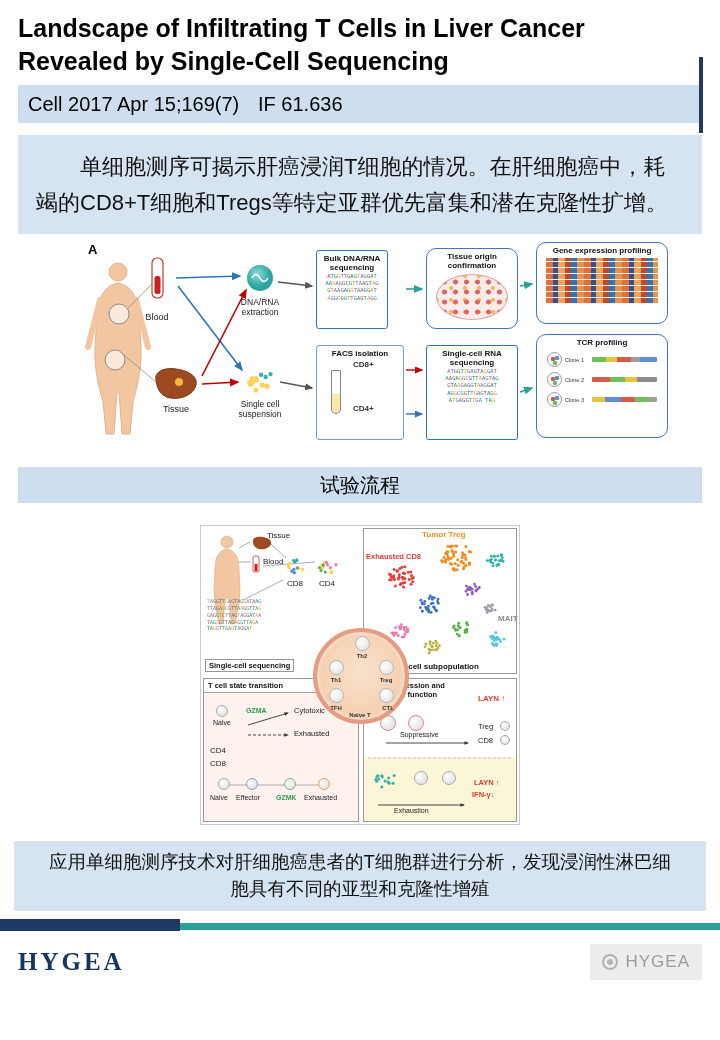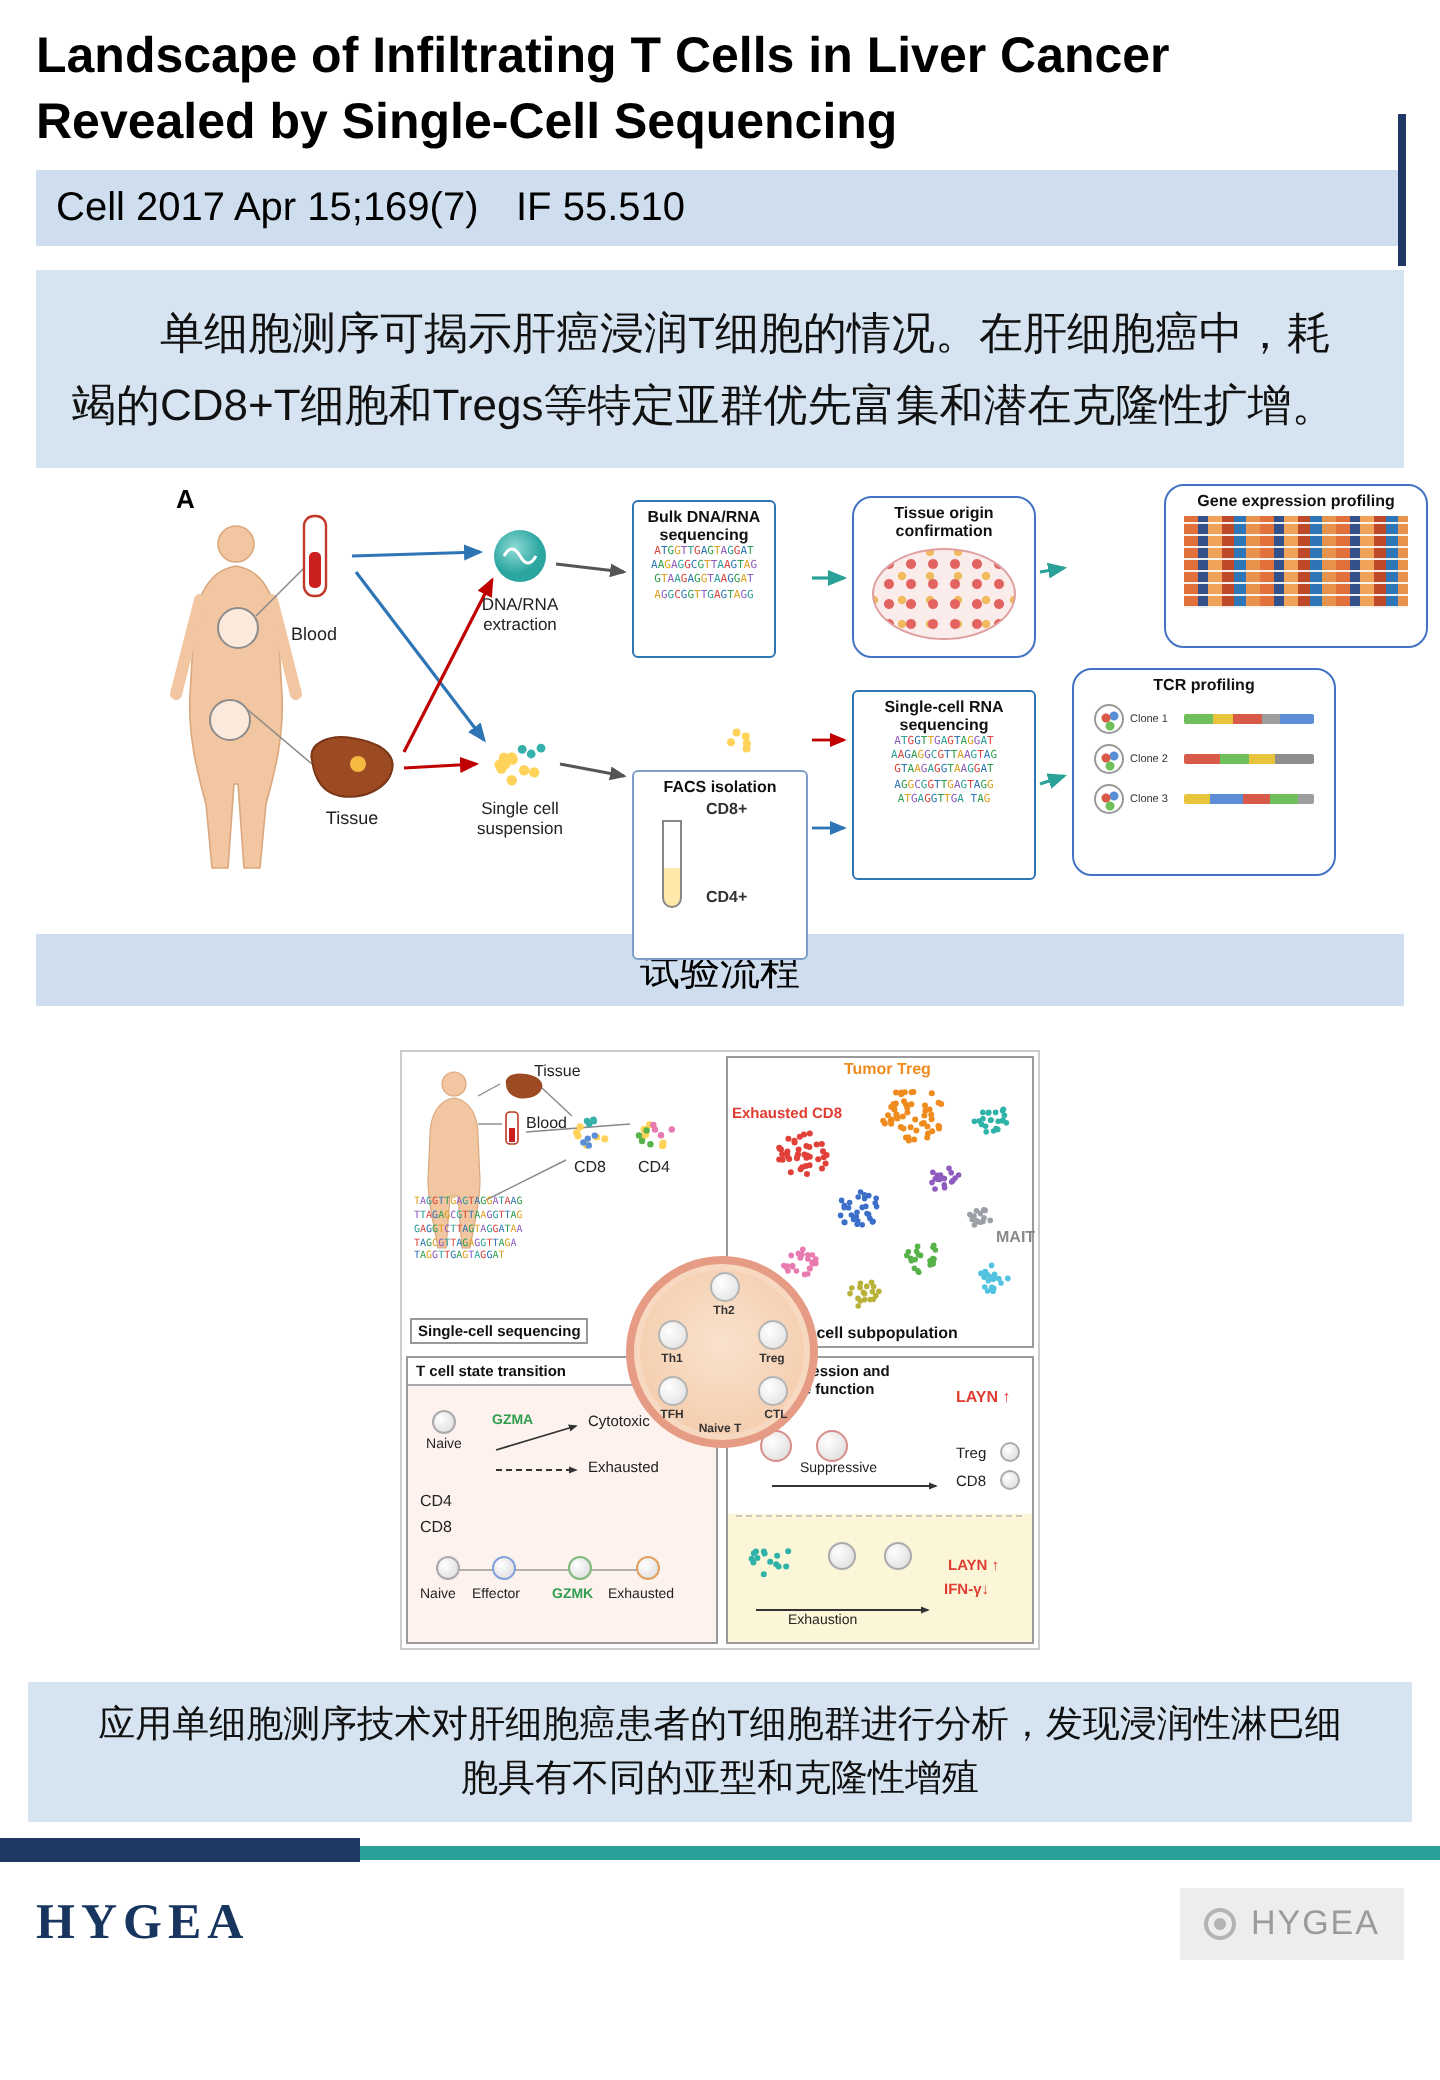--- a/index.html
+++ b/index.html
@@ -93,21 +93,21 @@
 <div class="page">
 
   <div class="title-wrap">
     <div>Landscape of Infiltrating T Cells in Liver Cancer</div>
     <div>Revealed by Single-Cell Sequencing</div>
   </div>
   <div class="accent-line"></div>
 
   <div class="cite-bar">
     <span class="journal">Cell 2017 Apr 15;169(7)</span>
-    <span>IF 55.510</span>
+    <span>IF 61.636</span>
   </div>
 
   <div class="abstract">
     <p>单细胞测序可揭示肝癌浸润T细胞的情况。在肝细胞癌中，耗竭的CD8+T细胞和Tregs等特定亚群优先富集和潜在克隆性扩增。</p>
   </div>
 
   <div class="fig1">
     <svg class="underlay" width="684" height="215">
       <defs>
         <marker id="mB" markerWidth="7" markerHeight="7" refX="5" refY="2.5" orient="auto">
@@ -206,26 +206,26 @@
       <div class="seq"><span style="color: rgb(46, 117, 182);">A</span><span style="color: rgb(47, 158, 79);">A</span><span style="color: rgb(224, 160, 32);">G</span><span style="color: rgb(142, 91, 191);">A</span><span style="color: rgb(42, 161, 152);">G</span><span style="color: rgb(216, 69, 60);">G</span><span style="color: rgb(46, 117, 182);">C</span><span style="color: rgb(47, 158, 79);">G</span><span style="color: rgb(224, 160, 32);">T</span><span style="color: rgb(142, 91, 191);">T</span><span style="color: rgb(42, 161, 152);">A</span><span style="color: rgb(216, 69, 60);">A</span><span style="color: rgb(46, 117, 182);">G</span><span style="color: rgb(47, 158, 79);">T</span><span style="color: rgb(224, 160, 32);">A</span><span style="color: rgb(142, 91, 191);">G</span></div>
       <div class="seq"><span style="color: rgb(47, 158, 79);">G</span><span style="color: rgb(224, 160, 32);">T</span><span style="color: rgb(142, 91, 191);">A</span><span style="color: rgb(42, 161, 152);">A</span><span style="color: rgb(216, 69, 60);">G</span><span style="color: rgb(46, 117, 182);">A</span><span style="color: rgb(47, 158, 79);">G</span><span style="color: rgb(224, 160, 32);">G</span><span style="color: rgb(142, 91, 191);">T</span><span style="color: rgb(42, 161, 152);">A</span><span style="color: rgb(216, 69, 60);">A</span><span style="color: rgb(46, 117, 182);">G</span><span style="color: rgb(47, 158, 79);">G</span><span style="color: rgb(224, 160, 32);">A</span><span style="color: rgb(142, 91, 191);">T</span></div>
       <div class="seq"><span style="color: rgb(224, 160, 32);">A</span><span style="color: rgb(142, 91, 191);">G</span><span style="color: rgb(42, 161, 152);">G</span><span style="color: rgb(216, 69, 60);">C</span><span style="color: rgb(46, 117, 182);">G</span><span style="color: rgb(47, 158, 79);">G</span><span style="color: rgb(224, 160, 32);">T</span><span style="color: rgb(142, 91, 191);">T</span><span style="color: rgb(42, 161, 152);">G</span><span style="color: rgb(216, 69, 60);">A</span><span style="color: rgb(46, 117, 182);">G</span><span style="color: rgb(47, 158, 79);">T</span><span style="color: rgb(224, 160, 32);">A</span><span style="color: rgb(142, 91, 191);">G</span><span style="color: rgb(42, 161, 152);">G</span></div>
     </div>
 
     <div class="fbox rounded" style="left:408px; top:6px; width:92px; height:81px;">
       <div class="btitle">Tissue origin confirmation</div>
       <div class="cellmass"></div>
     </div>
 
-    <div class="fbox rounded" style="left:518px; top:0; width:132px; height:82px;margin-left:46px;">
+    <div class="fbox rounded" style="left:518px; top:0; width:132px; height:82px;">
       <div class="btitle">Gene expression profiling</div>
       <div class="heatmap"></div>
     </div>
 
-    <div class="fbox" style="left:298px; top:103px; width:88px; height:95px; border-color:#7f9ec7;margin-top:40px;">
+    <div class="fbox" style="left:298px; top:103px; width:88px; height:95px; border-color:#7f9ec7;">
       <div class="btitle">FACS isolation</div>
       <div class="tube"></div>
       <div class="facs-sub" style="left:36px; top:14px;">CD8+</div>
       <div class="facs-sub" style="left:36px; top:58px;">CD4+</div>
     </div>
 
     <div class="fbox" style="left:408px; top:103px; width:92px; height:95px;">
       <div class="btitle">Single-cell RNA sequencing</div>
       <div class="seq"><span style="color: rgb(142, 91, 191);">A</span><span style="color: rgb(42, 161, 152);">T</span><span style="color: rgb(216, 69, 60);">G</span><span style="color: rgb(46, 117, 182);">G</span><span style="color: rgb(47, 158, 79);">T</span><span style="color: rgb(224, 160, 32);">T</span><span style="color: rgb(142, 91, 191);">G</span><span style="color: rgb(42, 161, 152);">A</span><span style="color: rgb(216, 69, 60);">G</span><span style="color: rgb(46, 117, 182);">T</span><span style="color: rgb(47, 158, 79);">A</span><span style="color: rgb(224, 160, 32);">G</span><span style="color: rgb(142, 91, 191);">G</span><span style="color: rgb(42, 161, 152);">A</span><span style="color: rgb(216, 69, 60);">T</span></div>
       <div class="seq"><span style="color: rgb(42, 161, 152);">A</span><span style="color: rgb(216, 69, 60);">A</span><span style="color: rgb(46, 117, 182);">G</span><span style="color: rgb(47, 158, 79);">A</span><span style="color: rgb(224, 160, 32);">G</span><span style="color: rgb(142, 91, 191);">G</span><span style="color: rgb(42, 161, 152);">C</span><span style="color: rgb(216, 69, 60);">G</span><span style="color: rgb(46, 117, 182);">T</span><span style="color: rgb(47, 158, 79);">T</span><span style="color: rgb(224, 160, 32);">A</span><span style="color: rgb(142, 91, 191);">A</span><span style="color: rgb(42, 161, 152);">G</span><span style="color: rgb(216, 69, 60);">T</span><span style="color: rgb(46, 117, 182);">A</span><span style="color: rgb(47, 158, 79);">G</span></div>

